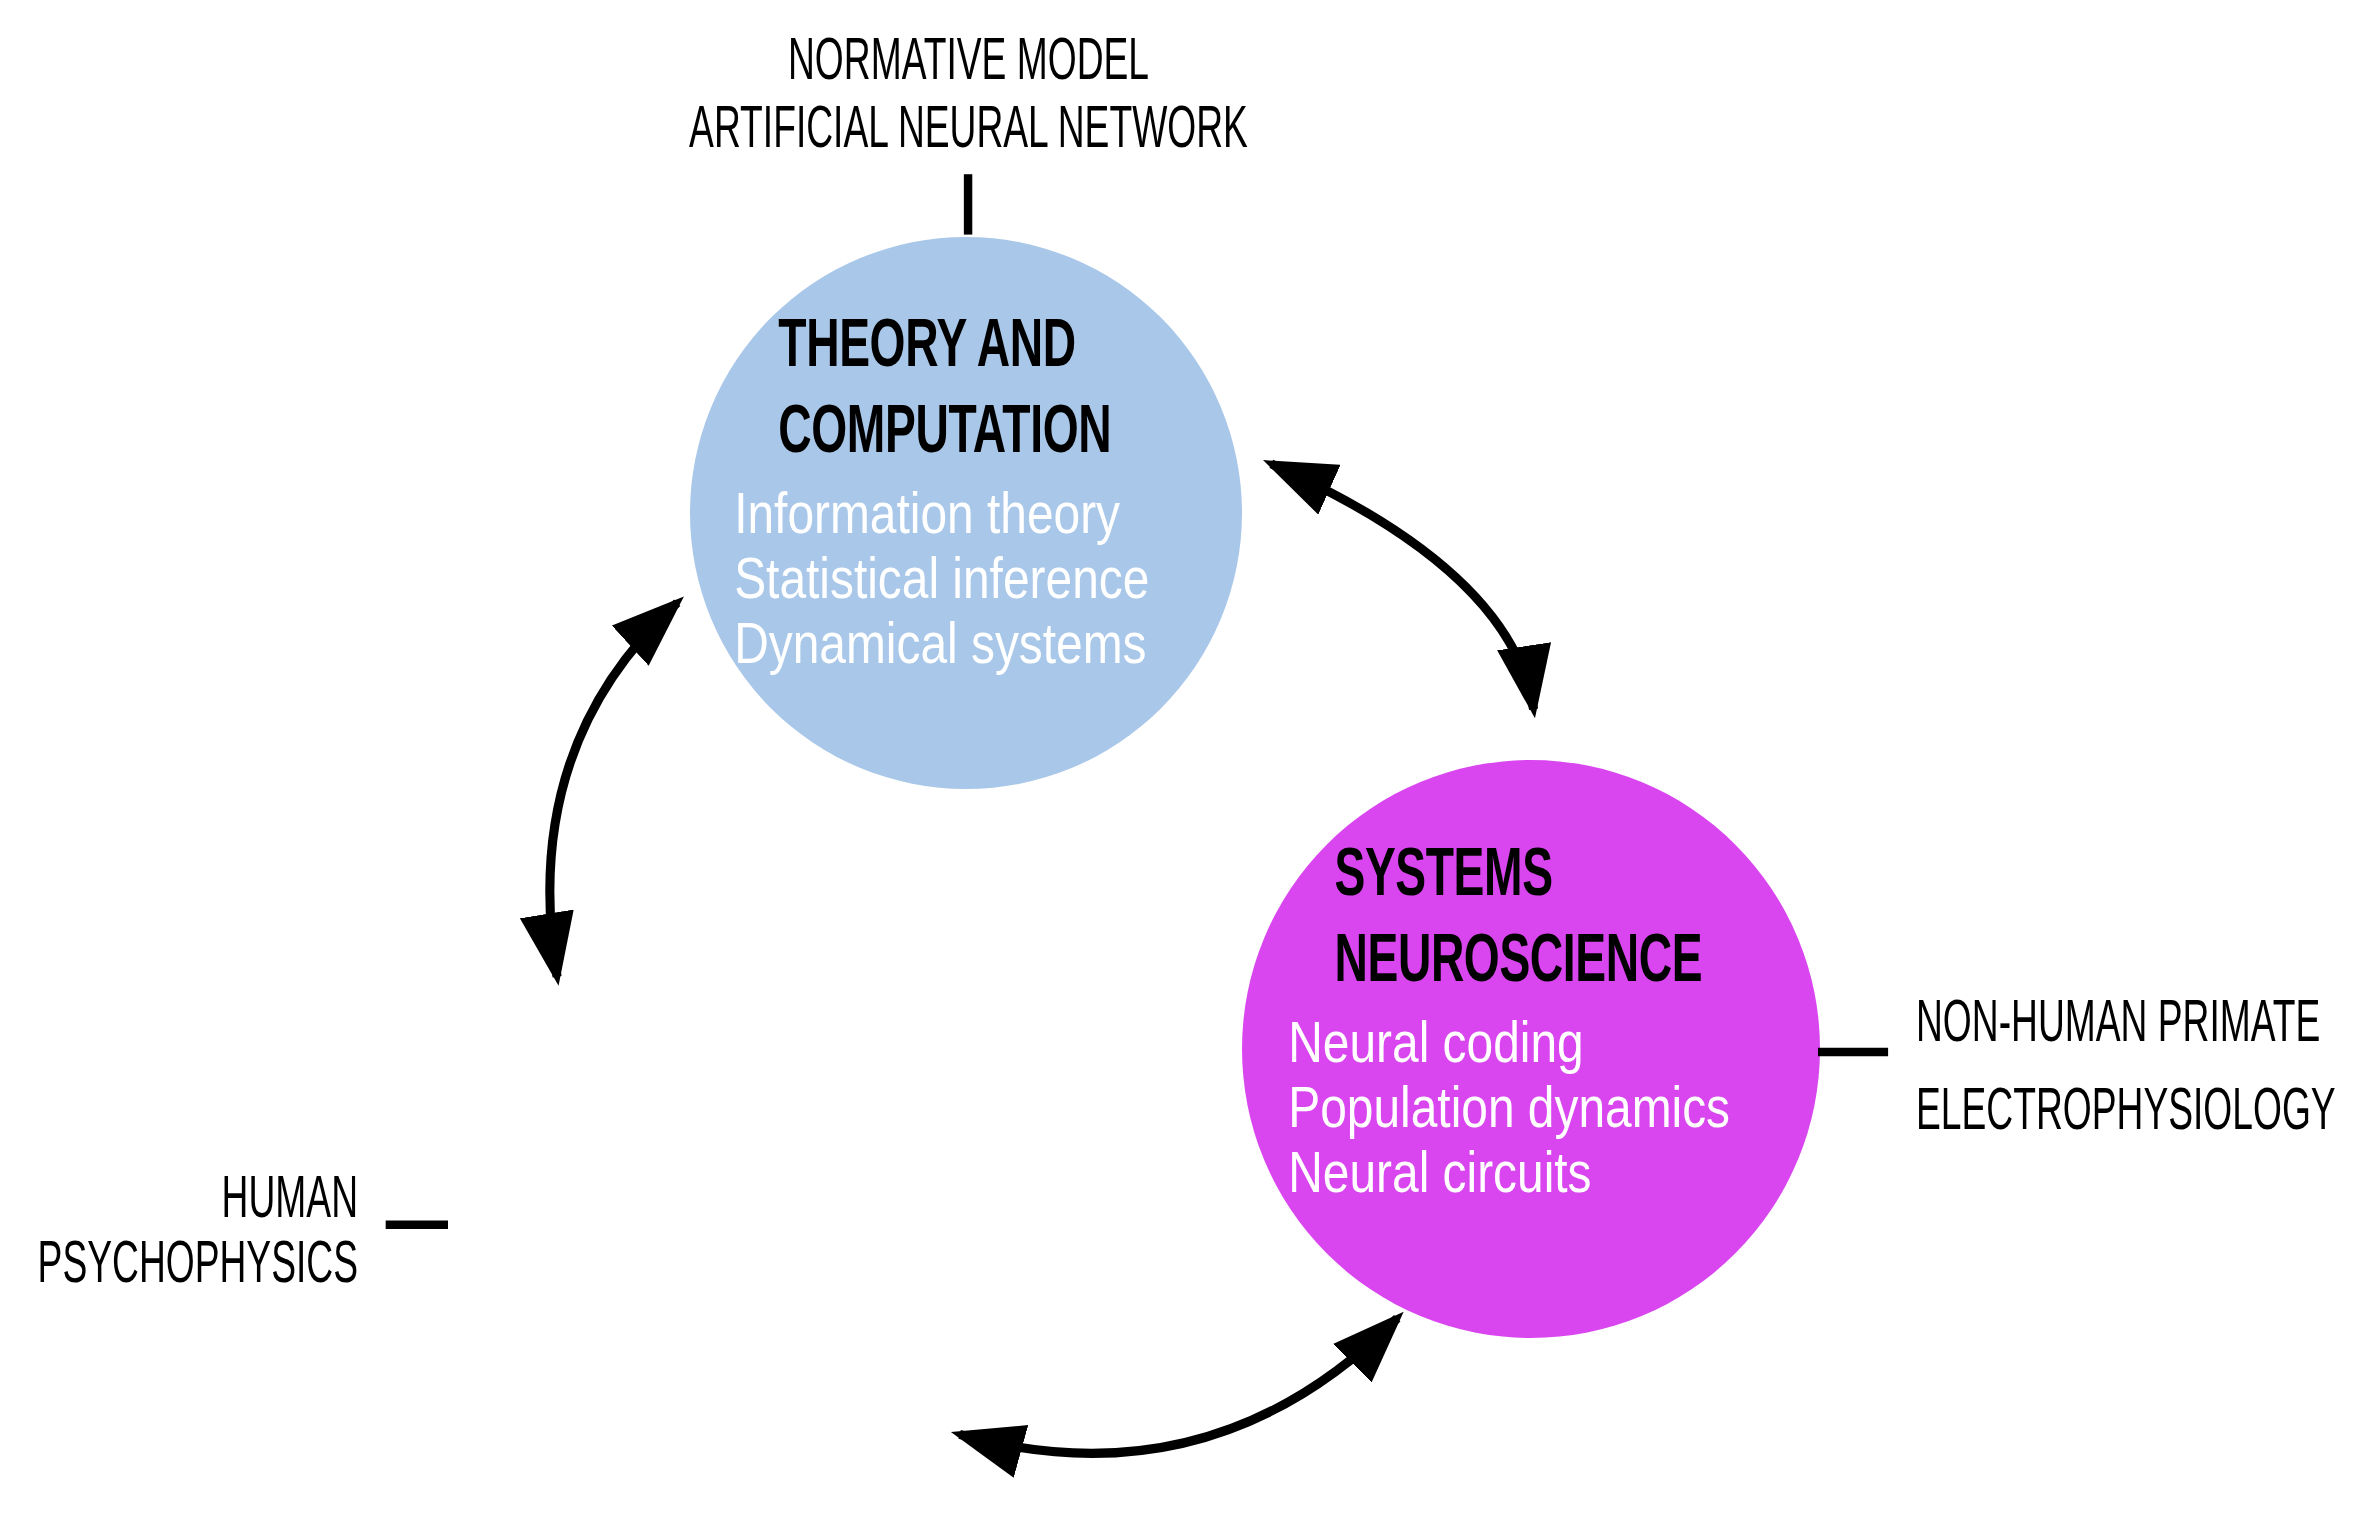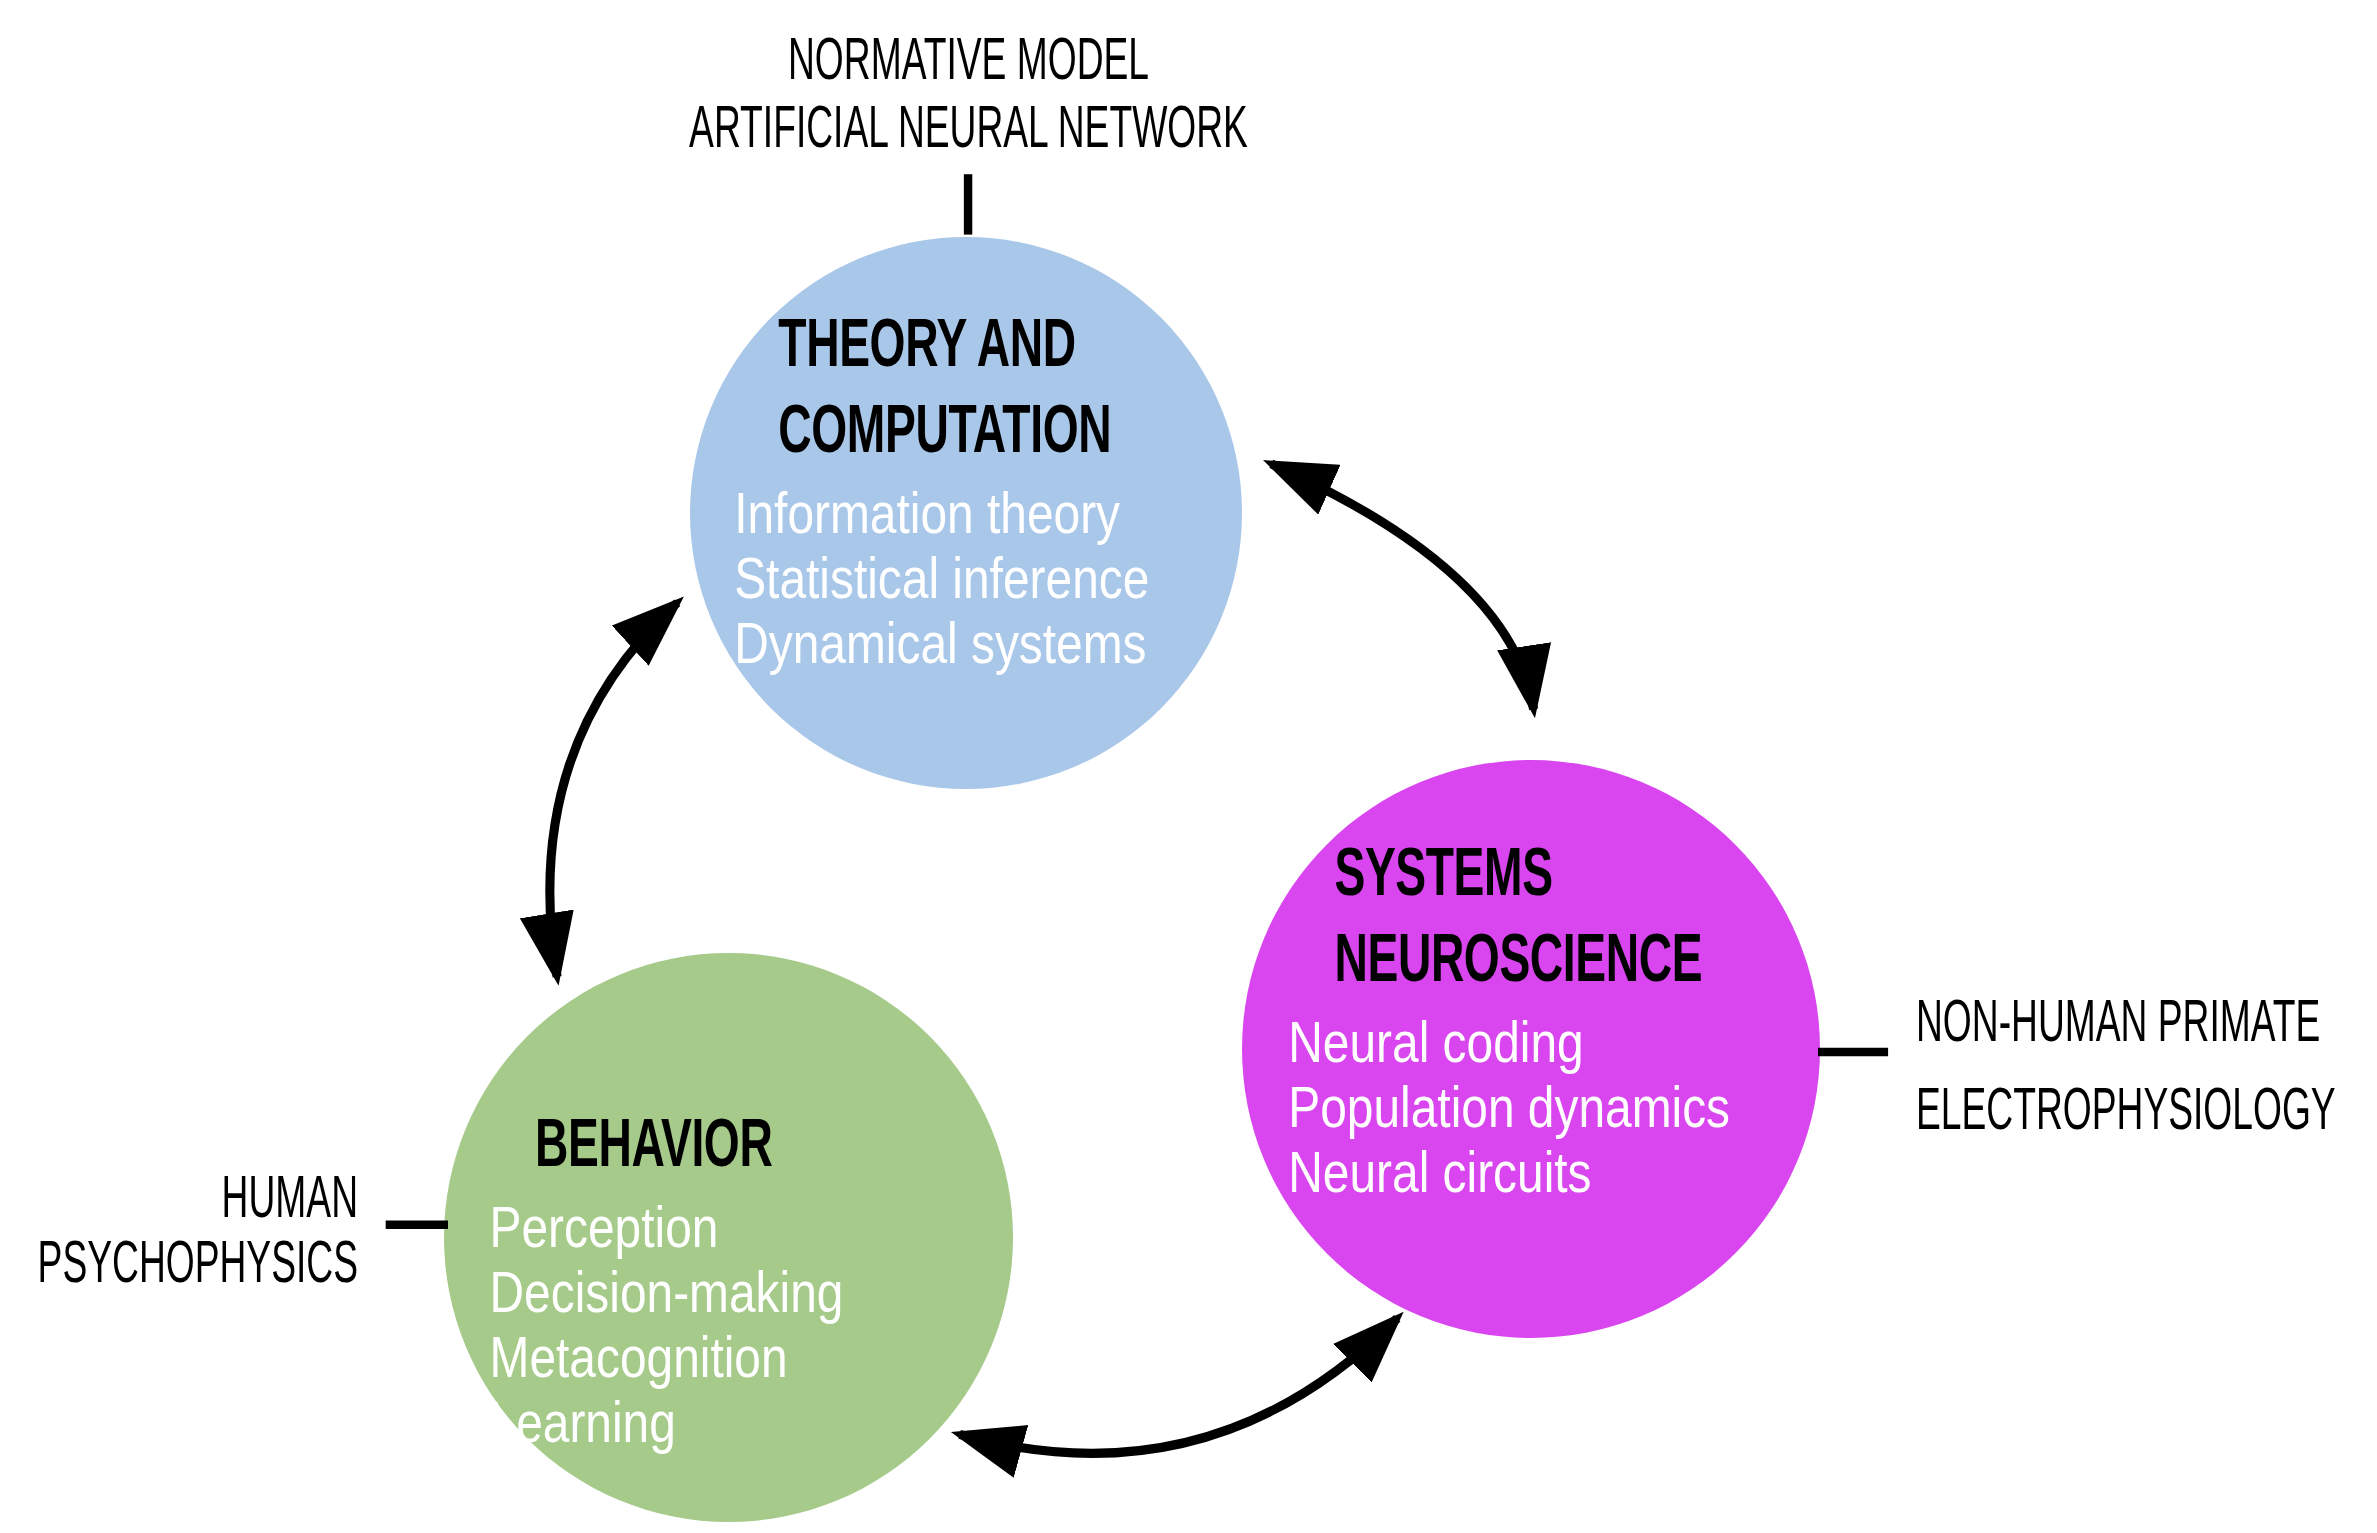--- a/index.html
+++ b/index.html
@@ -110,31 +110,20 @@
       <div>SYSTEMS</div>
       <div>NEUROSCIENCE</div>
     </div>
     <div class="circle-items">
       <div>Neural coding</div>
       <div>Population dynamics</div>
       <div>Neural circuits</div>
     </div>
   </div>
 
-  <div class="circle circle-behavior" style="background-color: rgb(165, 202, 138);">
-    <div class="circle-title">
-      <div>BEHAVIOR</div>
-    </div>
-    <div class="circle-items">
-      <div>Perception</div>
-      <div>Decision-making</div>
-      <div>Metacognition</div>
-      <div>Learning</div>
-    </div>
-  </div>
 
   <div class="callout callout-top">
     <div>NORMATIVE MODEL</div>
     <div>ARTIFICIAL NEURAL NETWORK</div>
   </div>
 
   <div class="callout callout-left">
     <div>HUMAN</div>
     <div>PSYCHOPHYSICS</div>
   </div>

